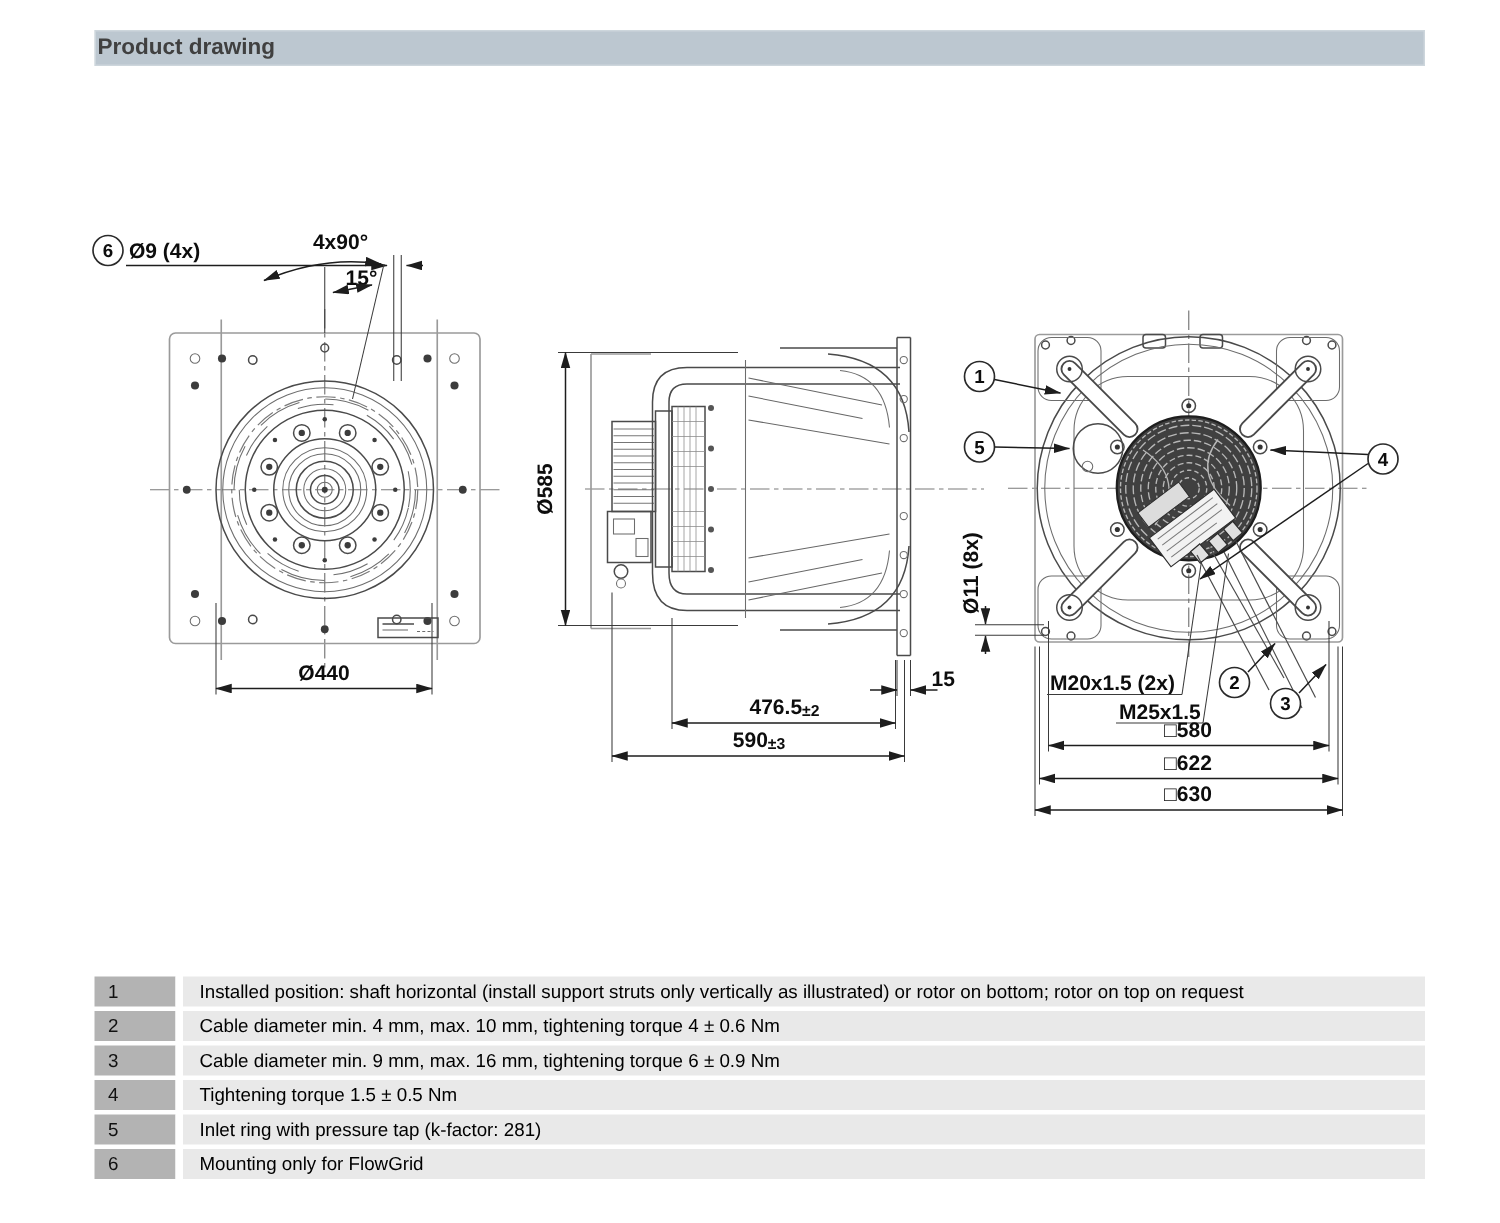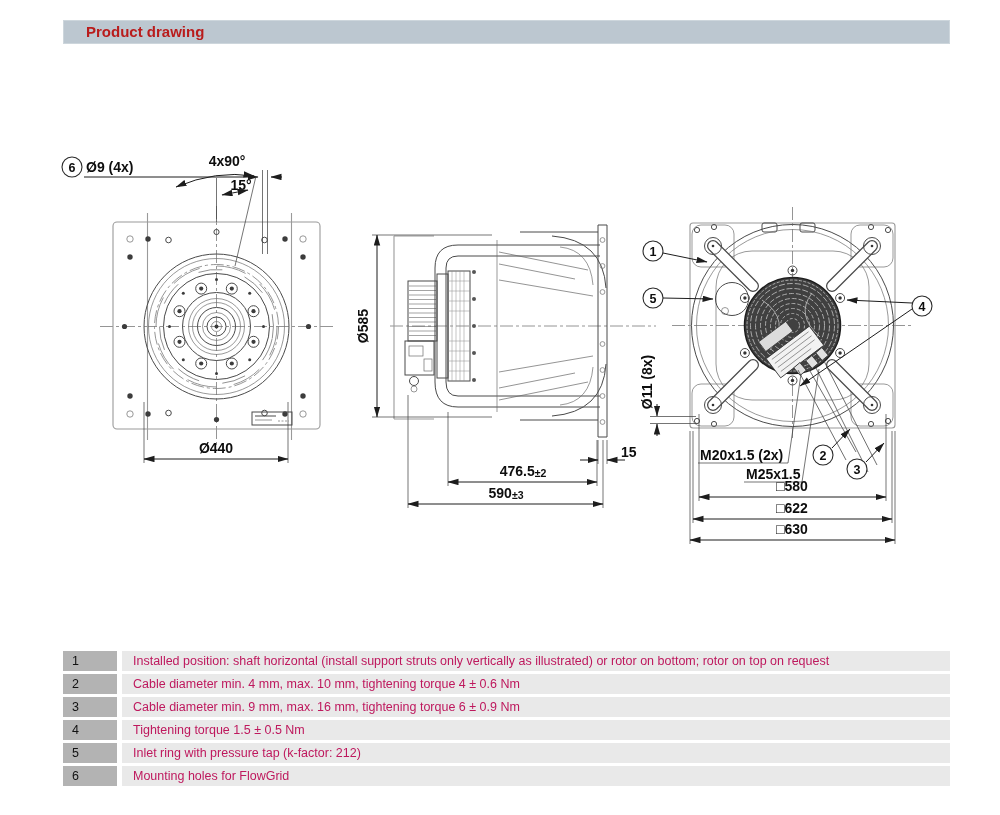--- a/index.html
+++ b/index.html
@@ -1,41 +1,41 @@
 <!DOCTYPE html>
 <html><head>
 <meta charset="utf-8">
 <style>
   html,body{margin:0;padding:0;background:#fff;}
   #page{position:relative;width:1000px;height:815px;background:#fff;
         font-family:"Liberation Sans",sans-serif;overflow:hidden;}
   
   .hdr{position:absolute;left:63px;top:20px;width:887px;height:24px;
        background:#bcc7d0;box-shadow:inset 0 0 0 1px #cdd6dc;}
-  .hdr span{display:block;font-size:15px;font-weight:bold;color:#b91c1c;
-       line-height:24px;padding-left:23px;}
+  .hdr span{display:block;font-size:15px;font-weight:bold;color:#404040;
+       line-height:24px;padding-left:2px;}
   
   #dwg{position:absolute;left:0;top:0;width:1000px;height:640px;}
   .o1{stroke:#9a9a9a;fill:none;stroke-width:1.1;}
   .o2{stroke:#4a4a4a;fill:none;stroke-width:1;}
   .o3{stroke:#6d6d6d;fill:none;stroke-width:.7;}
   .cl{stroke:#7a7a7a;fill:none;stroke-width:.8;stroke-dasharray:13 3 3 3;}
   .dim{stroke:#1d1d1d;fill:none;stroke-width:1;}
   .ext{stroke:#3a3a3a;fill:none;stroke-width:.7;}
   .dt{font:bold 14px "Liberation Sans",sans-serif;fill:#0d0d0d;}
   .dts{font:bold 10.5px "Liberation Sans",sans-serif;fill:#0d0d0d;}
   .cn{font:bold 12.5px "Liberation Sans",sans-serif;fill:#0d0d0d;text-anchor:middle;}
   .co{stroke:#2a2a2a;fill:#fff;stroke-width:1.1;}
   
   .tbl{position:absolute;left:63px;top:651px;width:887px;}
   .trow{display:flex;margin-bottom:3px;height:20px;}
   .tnum{width:54px;background:#b3b3b3;font-size:12.5px;color:#111;
         line-height:20px;padding-left:9px;box-sizing:border-box;}
   .tgap{width:5px;background:#fff;}
-  .ttxt{flex:1;background:#e9e9e9;font-size:12.5px;color:#be185d;
+  .ttxt{flex:1;background:#e9e9e9;font-size:12.5px;color:#000000;
         line-height:20px;padding-left:11px;}
 </style>
 </head>
 <body>
 
 <div id="page">
 
   <div class="hdr">
     <span>Product drawing</span>
   </div>
@@ -422,22 +422,22 @@
       <div class="ttxt">Cable diameter min. 9 mm, max. 16 mm, tightening torque 6 ± 0.9 Nm</div>
     </div>
     <div class="trow">
       <div class="tnum">4</div>
       <div class="tgap"></div>
       <div class="ttxt">Tightening torque 1.5 ± 0.5 Nm</div>
     </div>
     <div class="trow">
       <div class="tnum">5</div>
       <div class="tgap"></div>
-      <div class="ttxt">Inlet ring with pressure tap (k-factor: 212)</div>
+      <div class="ttxt">Inlet ring with pressure tap (k-factor: 281)</div>
     </div>
     <div class="trow">
       <div class="tnum">6</div>
       <div class="tgap"></div>
-      <div class="ttxt">Mounting holes for FlowGrid</div>
+      <div class="ttxt">Mounting only for FlowGrid</div>
     </div>
   </div>
 
 </div>
 
 </body></html>

